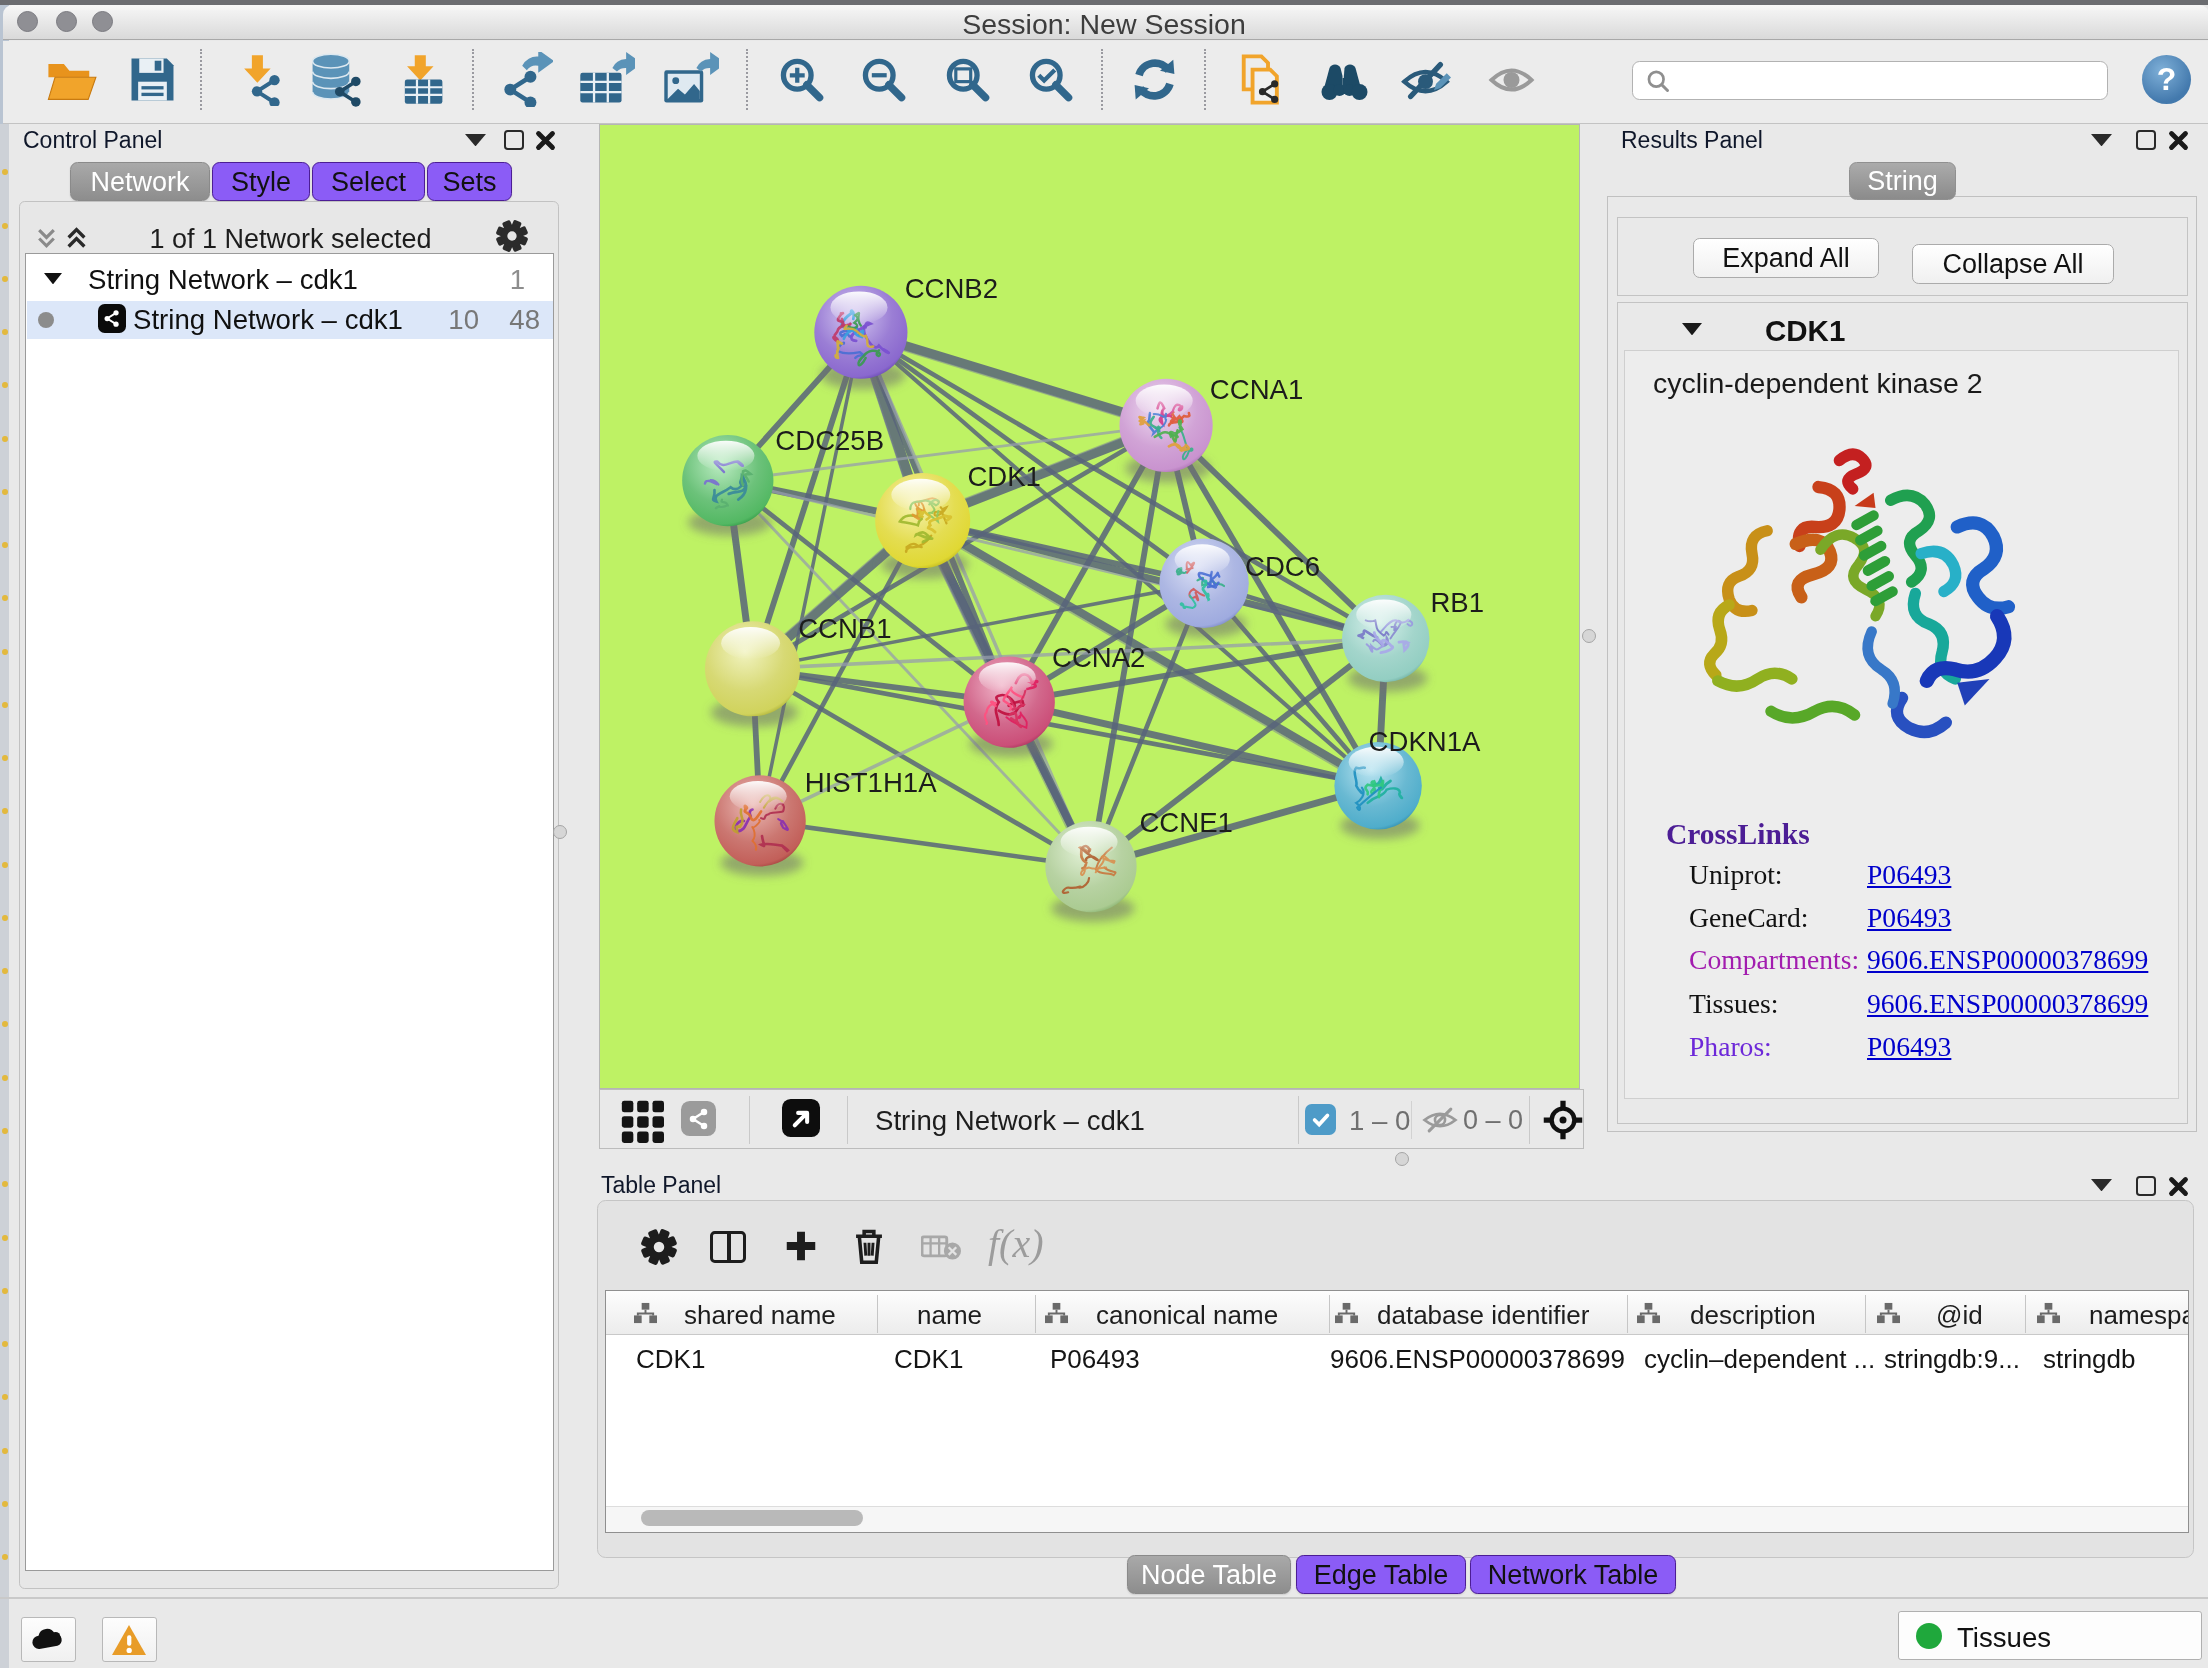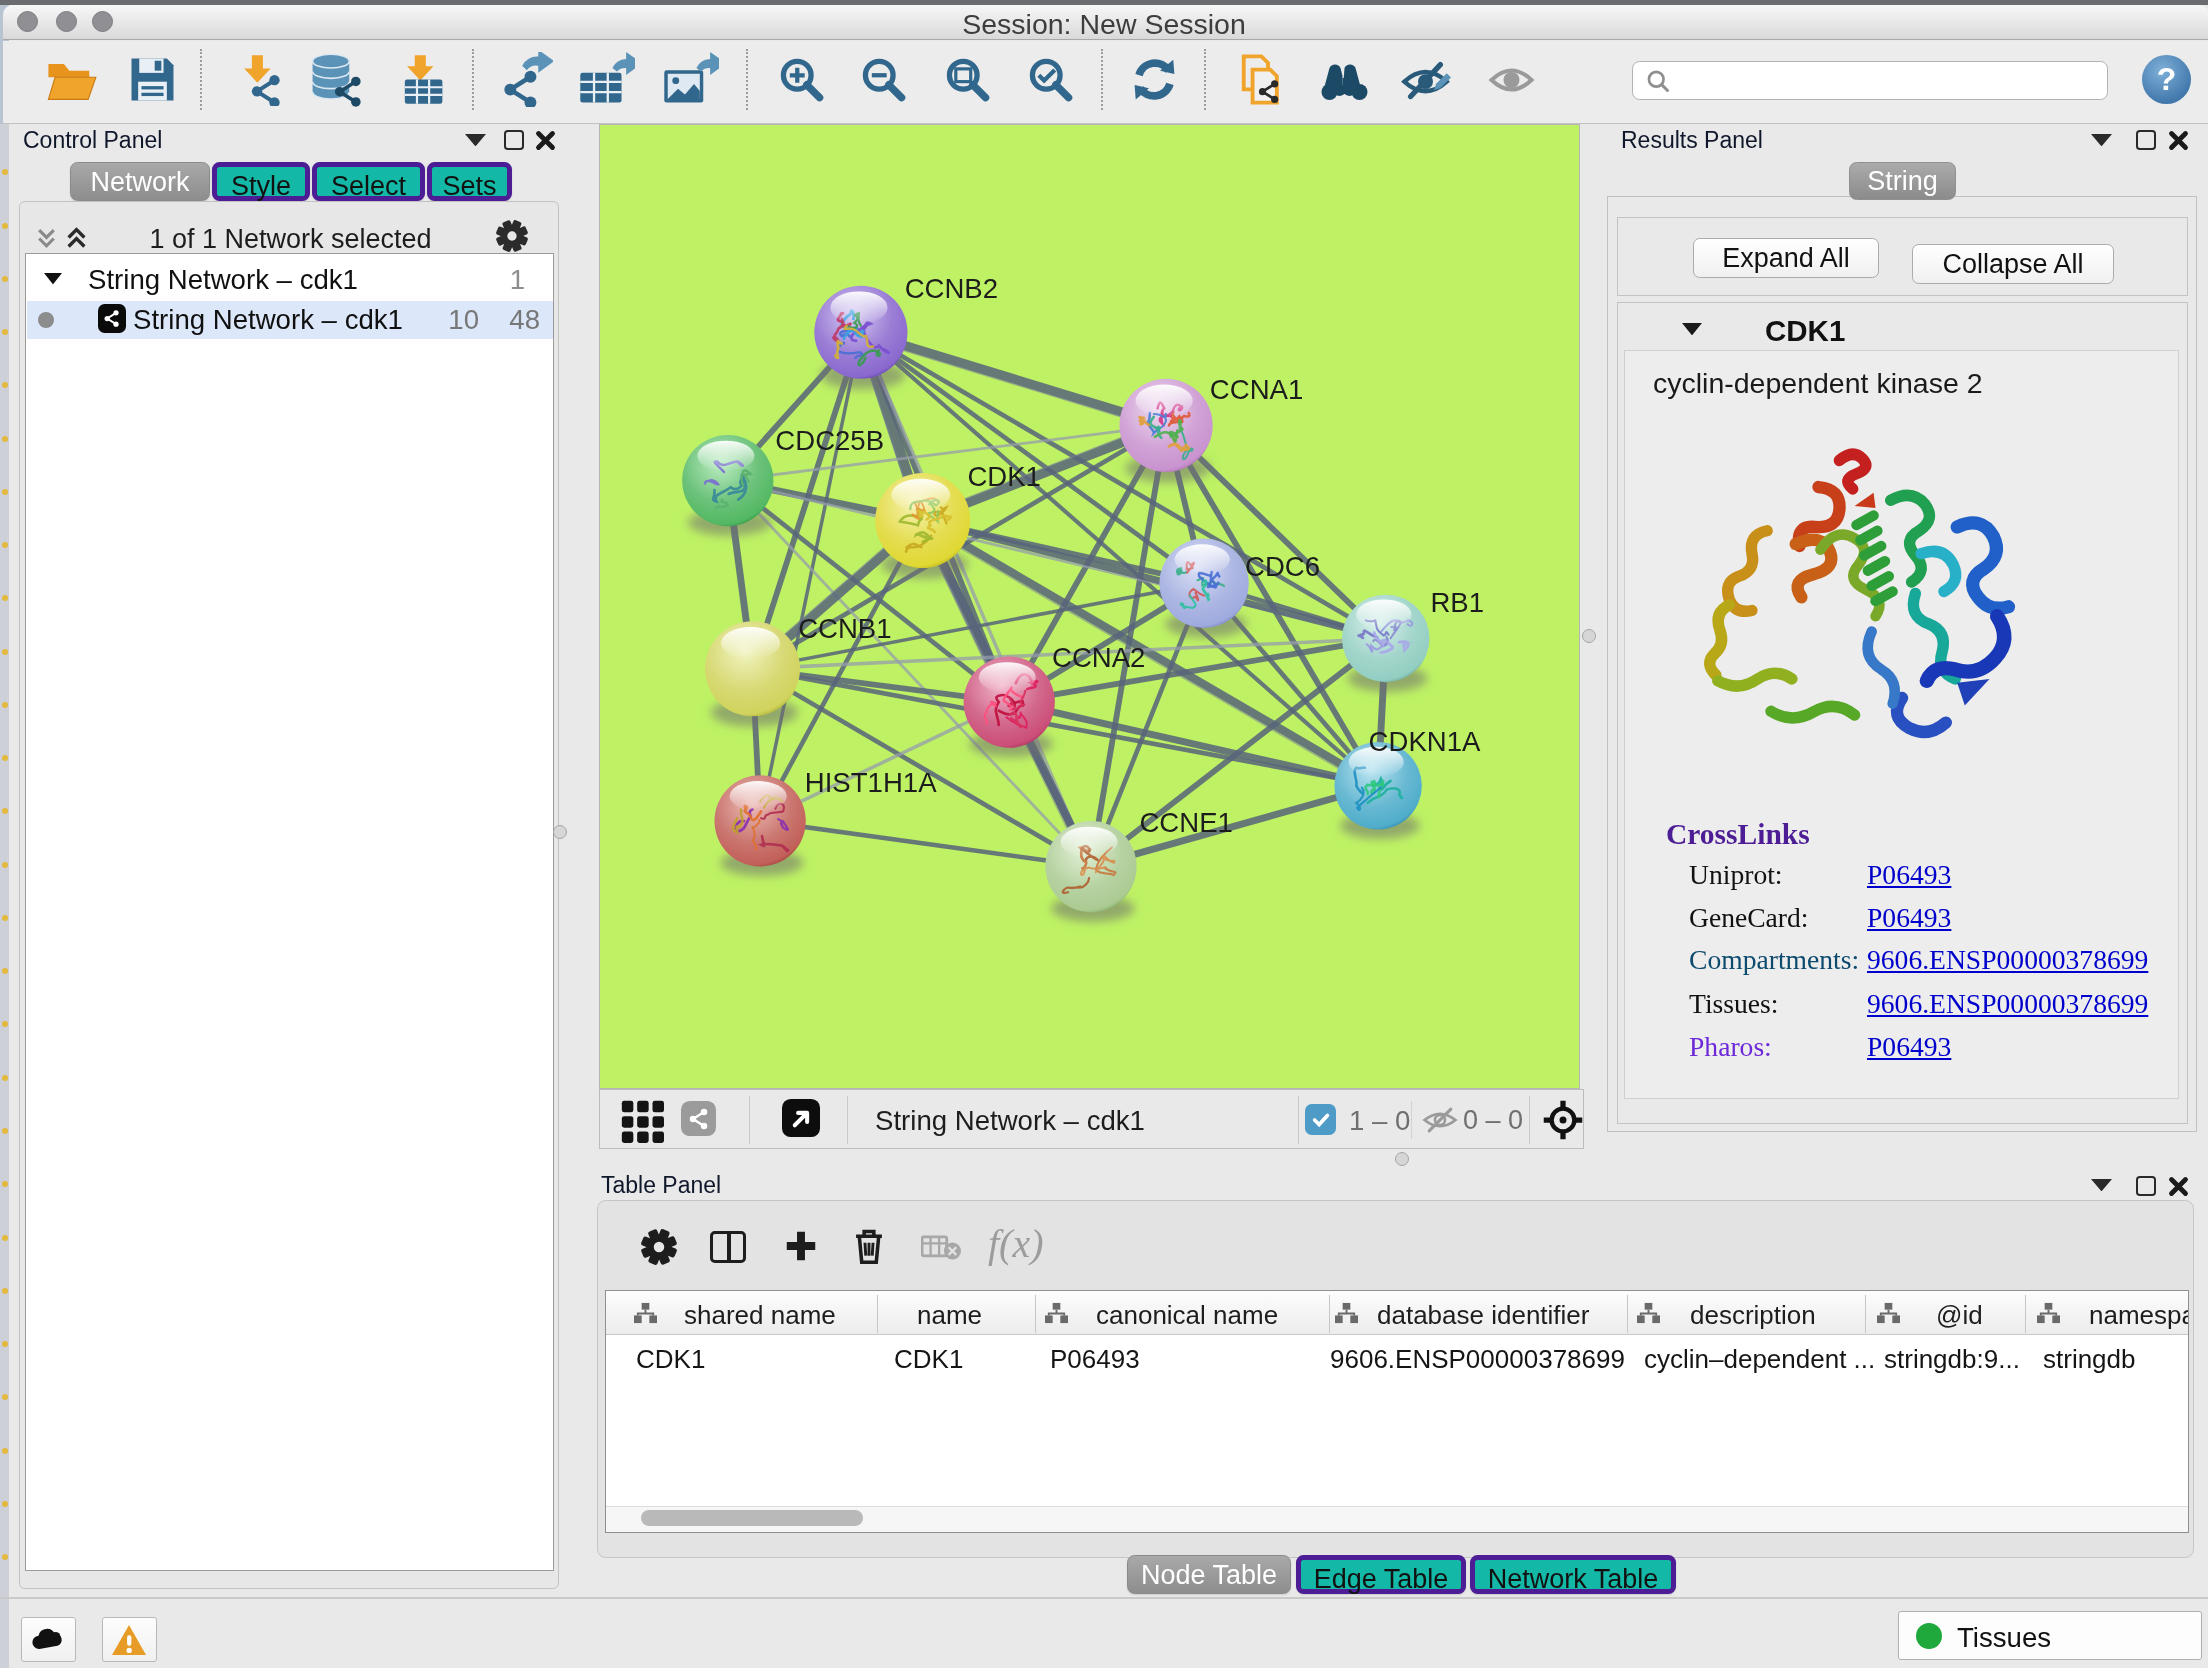--- a/index.html
+++ b/index.html
@@ -1,20 +1,20 @@
 <!DOCTYPE html>
 <html style="font-size:15px"><head><meta charset="utf-8">
 <style>
 * { margin:0; padding:0; box-sizing:border-box; }
 html,body { width:2208px; height:1668px; overflow:hidden; }
 body { font-family:"Liberation Sans", sans-serif; background:#e9e9e9; position:relative; }
 .abs { position:absolute; }
 .panelhead { font-size:23px; color:#0f172a; }
 .tab { position:absolute; height:39px; border-radius:7.6px; text-align:center;
-  font-size:27px; line-height:38px; color:#111; background:#14b8a6; border:5px solid #4c1d95;
+  font-size:27px; line-height:38px; color:#111; background:#8b5cf6; border:1px solid #4c1d95;
   box-shadow:0 1px 1.9px rgba(0,0,0,0.12); }
 .tabsel { background:linear-gradient(#a9a9a9,#8d8d8d); color:#fff; border:1px solid #8a8a8a; }
 .btn { position:absolute; background:linear-gradient(#ffffff,#f0f0f0); border:1.4px solid #ababab;
   border-radius:6.7px; font-size:27px; color:#111; text-align:center; }
 </style></head><body>
 
 <div class="abs" style="left:0;top:0;width:8.6px;height:1668px;background:#cdd1d7"></div>
 <div class="abs" style="left:1.9px;top:169px;width:5.7px;height:5.7px;border-radius:2.9px;background:#e3b93e"></div>
 <div class="abs" style="left:1.9px;top:223px;width:5.7px;height:5.7px;border-radius:2.9px;background:#e3b93e"></div>
 <div class="abs" style="left:1.9px;top:276px;width:5.7px;height:5.7px;border-radius:2.9px;background:#e3b93e"></div>
@@ -697,21 +697,21 @@
 <path d="M206 196 q-12 26 10 40 q20 12 12 36" stroke="#3878c8" stroke-width="11"></path>
 <path d="M330 246 l-26 28 -8 -24 z" fill="#2040b8"></path>
 <path d="M188 64 l20 -14 2 16 z" fill="#c83a1a"></path>
 </g>
 </svg></div>
 <div class="abs" style="left:1666px;top:818px;font-size:29.5px;font-weight:bold;font-family:'Liberation Serif',serif;color:#4c1d95">CrossLinks</div>
 <div class="abs" style="left:1689px;top:859px;font-size:27.6px;font-family:'Liberation Serif',serif;color:#111">Uniprot:</div>
 <div class="abs" style="left:1867px;top:859px;font-size:27.6px;font-family:'Liberation Serif',serif;color:#0000cc;text-decoration:underline">P06493</div>
 <div class="abs" style="left:1689px;top:902px;font-size:27.6px;font-family:'Liberation Serif',serif;color:#111">GeneCard:</div>
 <div class="abs" style="left:1867px;top:902px;font-size:27.6px;font-family:'Liberation Serif',serif;color:#0000cc;text-decoration:underline">P06493</div>
-<div class="abs" style="left:1689px;top:944px;font-size:27.6px;font-family:'Liberation Serif',serif;color:#0c4a6e">Compartments:</div>
+<div class="abs" style="left:1689px;top:944px;font-size:27.6px;font-family:'Liberation Serif',serif;color:#a21caf">Compartments:</div>
 <div class="abs" style="left:1867px;top:944px;font-size:27.6px;font-family:'Liberation Serif',serif;color:#0000cc;text-decoration:underline">9606.ENSP00000378699</div>
 <div class="abs" style="left:1689px;top:988px;font-size:27.6px;font-family:'Liberation Serif',serif;color:#111">Tissues:</div>
 <div class="abs" style="left:1867px;top:988px;font-size:27.6px;font-family:'Liberation Serif',serif;color:#0000cc;text-decoration:underline">9606.ENSP00000378699</div>
 <div class="abs" style="left:1689px;top:1031px;font-size:27.6px;font-family:'Liberation Serif',serif;color:#6d28d9">Pharos:</div>
 <div class="abs" style="left:1867px;top:1031px;font-size:27.6px;font-family:'Liberation Serif',serif;color:#0000cc;text-decoration:underline">P06493</div>
 <div class="abs panelhead" style="left:601px;top:1172px">Table Panel</div>
 <svg style="position:absolute;left:2091px;top:1179px" width="21" height="12.4" viewBox="0 0 22 13">
     <polygon points="0,0 22,0 11.0,13" fill="#2a2a2a"></polygon>
   </svg>
 <div style="position:absolute;left:2136px;top:1176px;width:20px;height:20px;border:2.9px solid #2a2a2a;border-radius:3.8px"></div>

